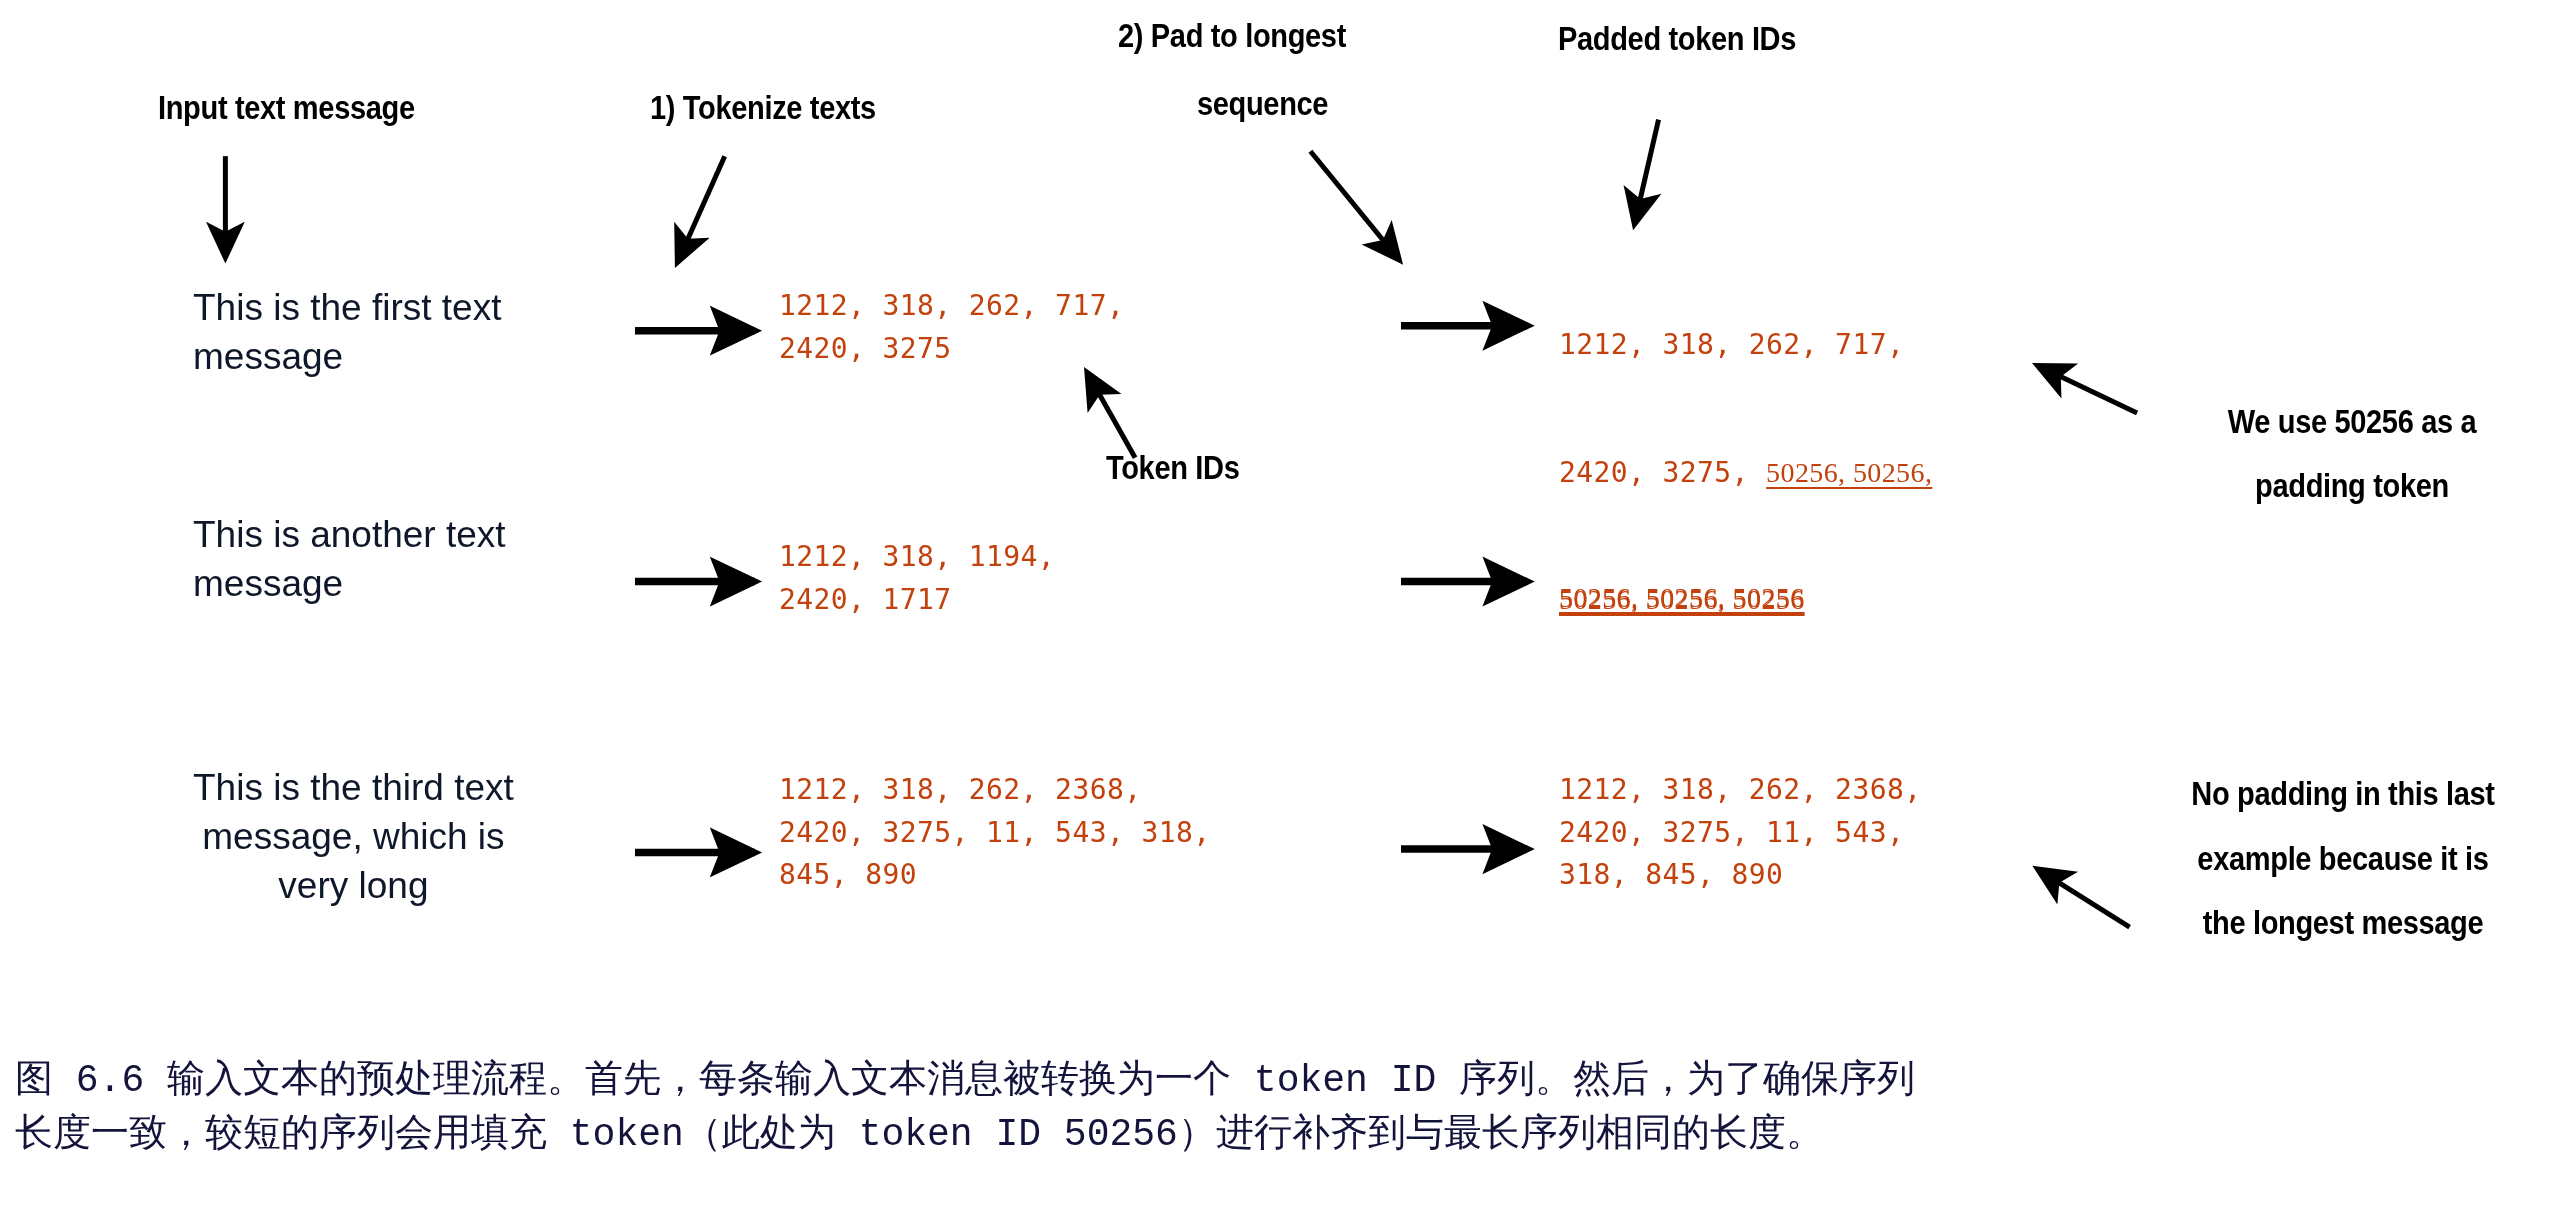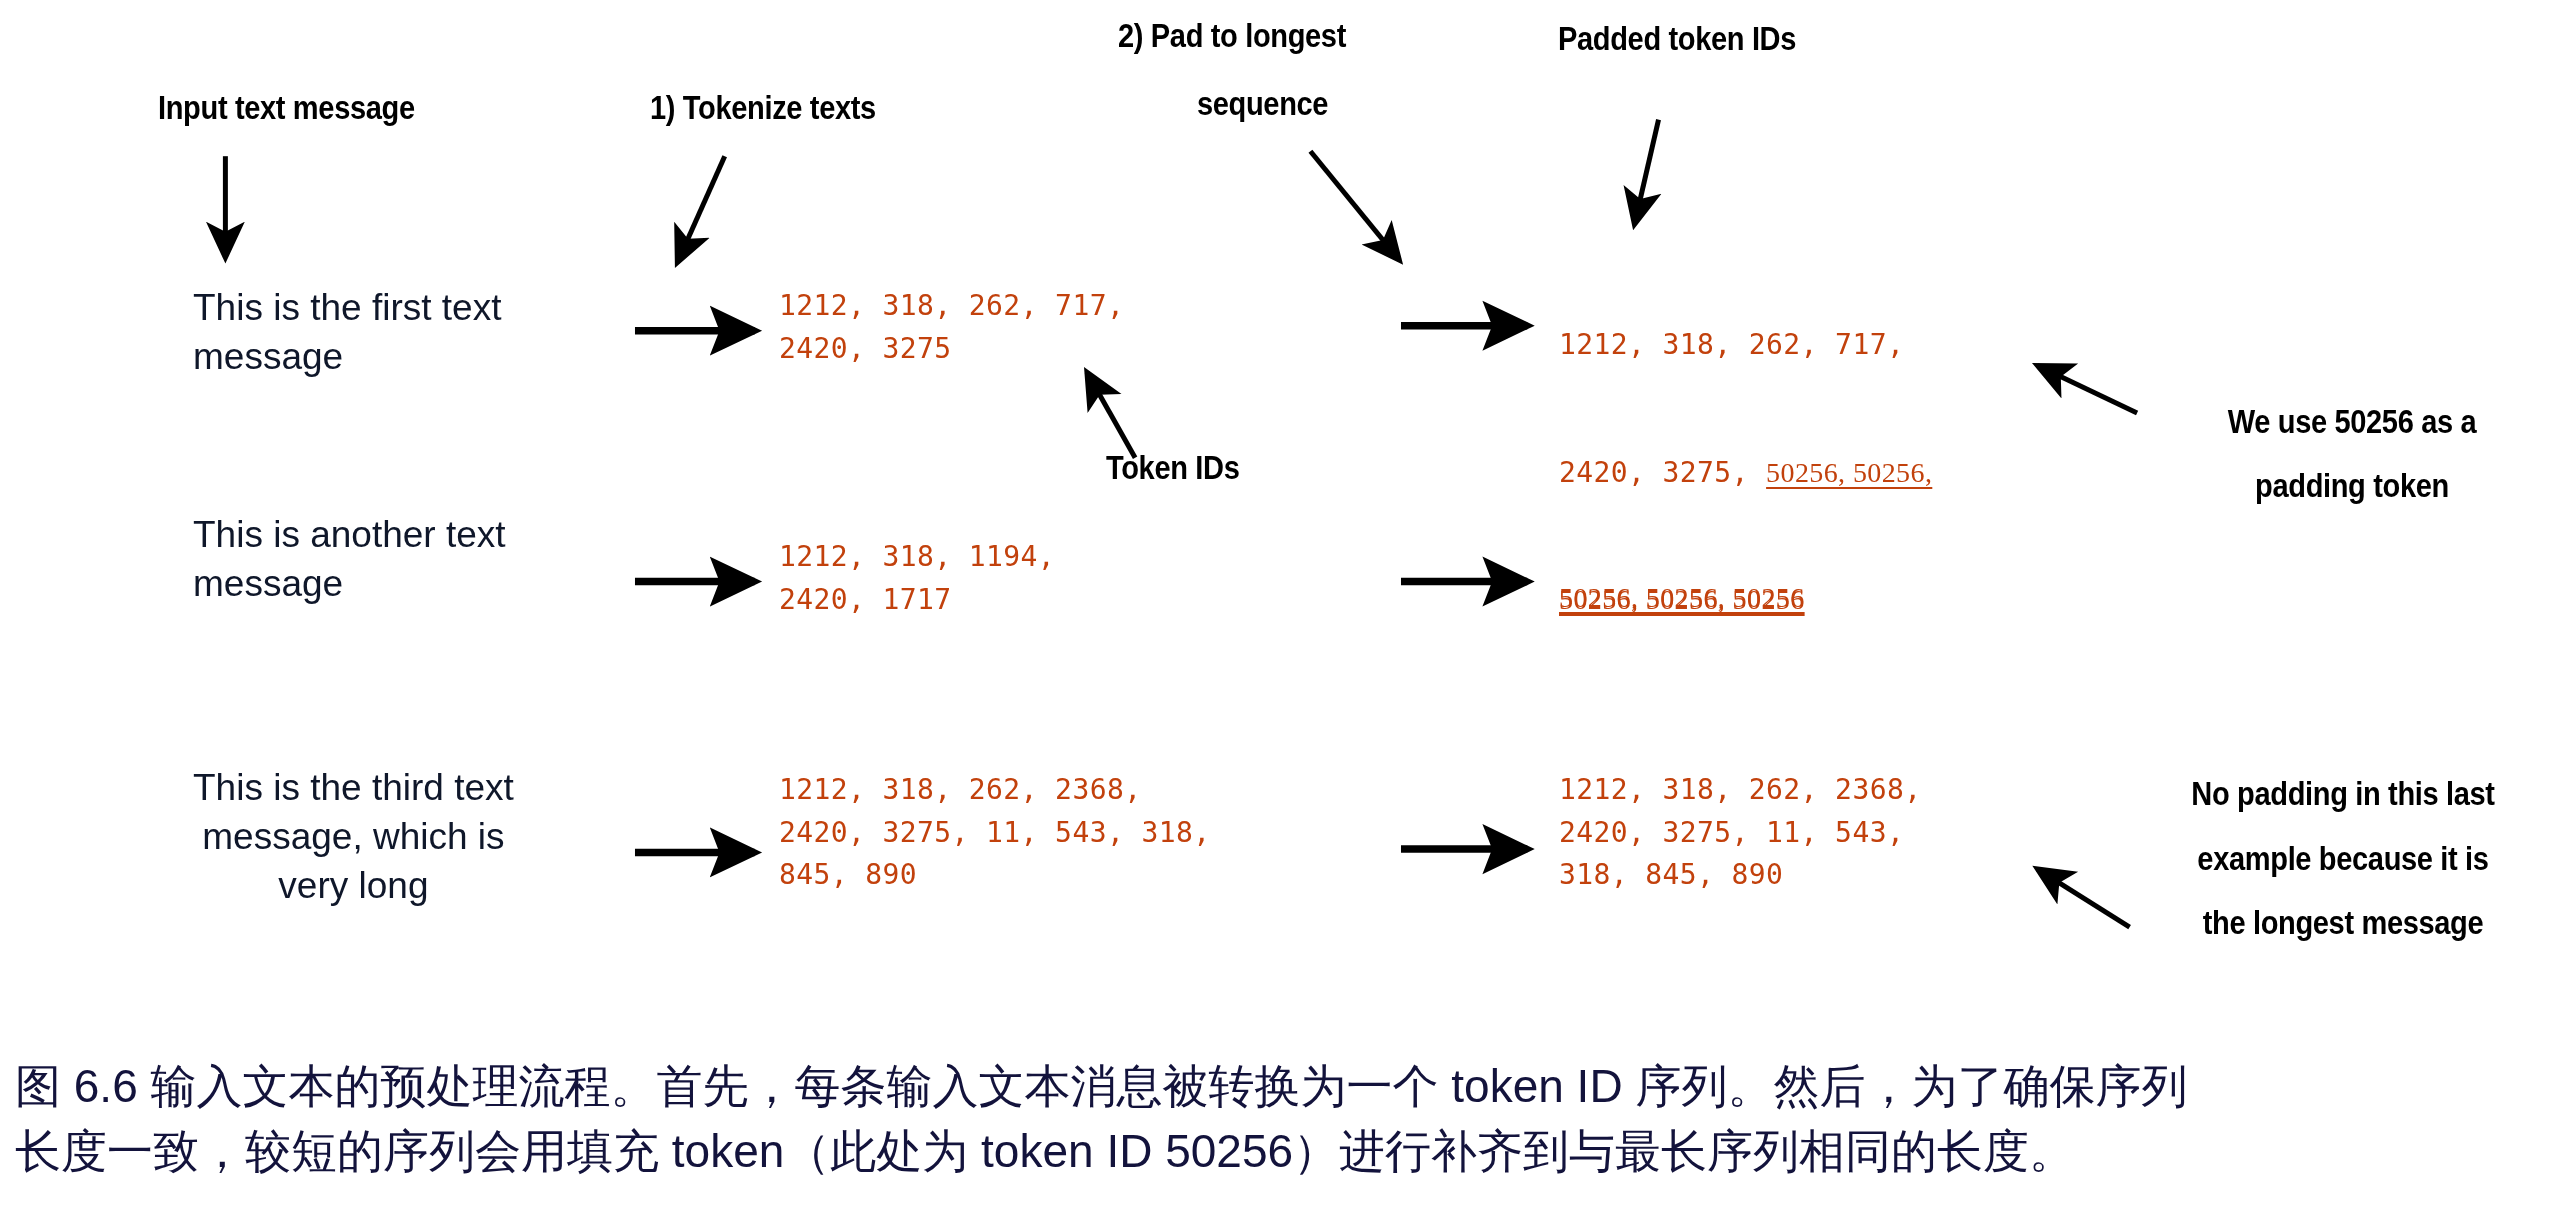--- a/index.html
+++ b/index.html
@@ -71,22 +71,22 @@
     pointer-events: none;
   }
 
   
   .caption {
     position: absolute;
     left: 15px;
     top: 1054px;
     width: 2544px;
     color: #13133c;
-    font-family: Liberation Sans, sans-serif;
-    font-size: 46px;
+    font-family: Liberation Mono, monospace;
+    font-size: 38px;
     line-height: 1.42;
     font-weight: 400;
     white-space: pre-line;
   }
 </style>
 </head>
 <body>
 
 <svg id="arrow-layer" viewBox="0 0 3100 1454" xmlns="http://www.w3.org/2000/svg">
   <defs>

